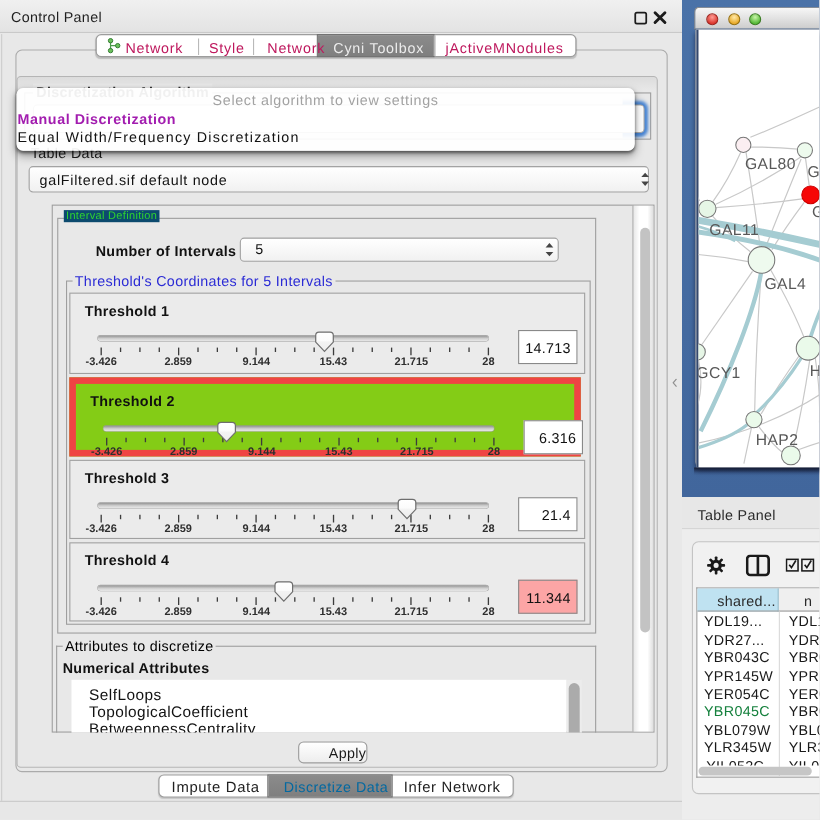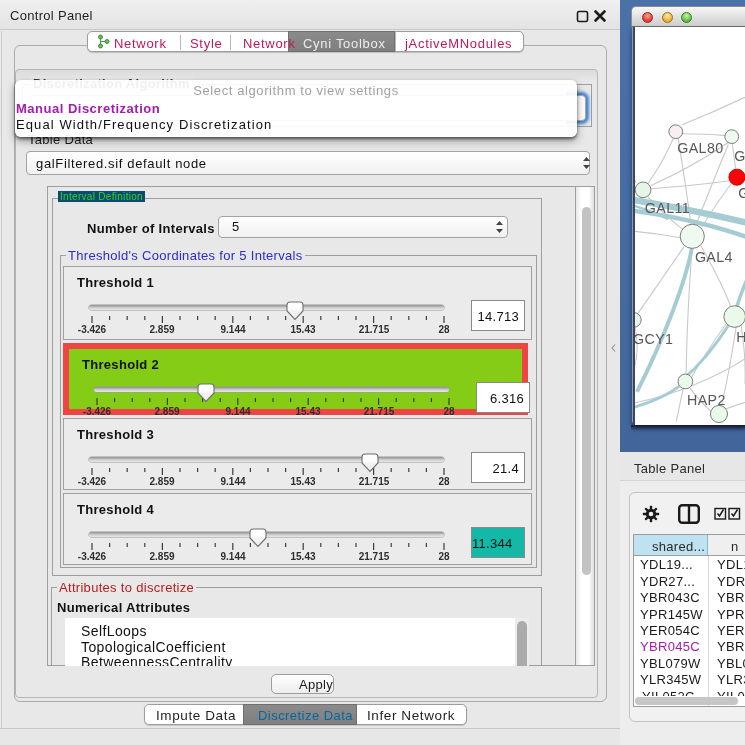--- a/index.html
+++ b/index.html
@@ -123,21 +123,21 @@
 <div style="position:absolute;left:640px;top:557.3px;font-size:13px;color:#1a1a1a">YDL19...</div>
 <div style="position:absolute;left:717px;top:557.3px;font-size:13px;color:#1a1a1a">YDL1</div>
 <div style="position:absolute;left:640px;top:573.7px;font-size:13px;color:#1a1a1a">YDR27...</div>
 <div style="position:absolute;left:717px;top:573.7px;font-size:13px;color:#1a1a1a">YDR2</div>
 <div style="position:absolute;left:640px;top:590.1px;font-size:13px;color:#1a1a1a">YBR043C</div>
 <div style="position:absolute;left:717px;top:590.1px;font-size:13px;color:#1a1a1a">YBR0</div>
 <div style="position:absolute;left:640px;top:606.5px;font-size:13px;color:#1a1a1a">YPR145W</div>
 <div style="position:absolute;left:717px;top:606.5px;font-size:13px;color:#1a1a1a">YPR1</div>
 <div style="position:absolute;left:640px;top:622.9px;font-size:13px;color:#1a1a1a">YER054C</div>
 <div style="position:absolute;left:717px;top:622.9px;font-size:13px;color:#1a1a1a">YER0</div>
-<div style="position:absolute;left:640px;top:639.3px;font-size:13px;color:#a21caf">YBR045C</div>
+<div style="position:absolute;left:640px;top:639.3px;font-size:13px;color:#15803d">YBR045C</div>
 <div style="position:absolute;left:717px;top:639.3px;font-size:13px;color:#1a1a1a">YBR0</div>
 <div style="position:absolute;left:640px;top:655.7px;font-size:13px;color:#1a1a1a">YBL079W</div>
 <div style="position:absolute;left:717px;top:655.7px;font-size:13px;color:#1a1a1a">YBL0</div>
 <div style="position:absolute;left:640px;top:672.1px;font-size:13px;color:#1a1a1a">YLR345W</div>
 <div style="position:absolute;left:717px;top:672.1px;font-size:13px;color:#1a1a1a">YLR3</div>
 <div style="position:absolute;left:642px;top:688.5px;height:7px;overflow:hidden;font-size:13px;color:#1a1a1a">YIL052C</div>
 <div style="position:absolute;left:717px;top:688.5px;height:7px;overflow:hidden;font-size:13px;color:#1a1a1a">YIL0</div>
 <div class="abs" style="left:635px;top:697px;width:103px;height:8px;background:#c6c6c6;border-radius:4px"></div>
 
 <div class="abs" style="left:14px;top:45px;width:593px;height:657px;border:1px solid #ababab;border-radius:6px;background:#e8e8e8"></div>
@@ -368,25 +368,25 @@
 <path d="M 1 4 Q 1 1 4 1 L 14 1 Q 17 1 17 4 L 17 10 L 9 18.5 L 1 10 Z" fill="url(#thg)" stroke="#6e6e6e" stroke-width="1.1"></path>
 <defs>
         <linearGradient id="thg" x1="0" y1="0" x2="0" y2="1">
           <stop offset="0" stop-color="#ffffff"></stop>
           <stop offset="0.45" stop-color="#fbfbfb"></stop>
           <stop offset="0.5" stop-color="#f3f3f3"></stop>
           <stop offset="1" stop-color="#ededed"></stop>
         </linearGradient>
       </defs>
 </svg>
-<div style="position:absolute;left:407px;top:33px;width:54px;height:31px;background:#14b8a6;border:1px solid #898989;font-size:13px;color:#111;line-height:31px;padding-right:5px">11.344</div>
+<div style="position:absolute;left:407px;top:33px;width:54px;height:31px;background:#fca5a5;border:1px solid #898989;font-size:13px;color:#111;text-align:right;line-height:31px;padding-right:5px">11.344</div>
 </div>
 
 <div class="abs" style="left:51px;top:587px;width:491px;height:79px;border:1px solid #9e9e9e;border-bottom:none"></div>
-<div class="abs" style="left:57px;top:580px;background:#e8e8e8;padding:0 2px;font-size:13px;color:#b91c1c">Attributes to discretize</div>
+<div class="abs" style="left:57px;top:580px;background:#e8e8e8;padding:0 2px;font-size:13px;color:#000000">Attributes to discretize</div>
 <div class="abs" style="left:57px;top:600px;font-size:13px;font-weight:bold;color:#111">Numerical Attributes</div>
 <div class="abs" style="left:65px;top:618px;width:450px;height:48px;background:#fff"></div>
 <div class="abs" style="left:81px;top:623px;font-size:14px;color:#111;letter-spacing:0.4px">SelfLoops</div>
 <div class="abs" style="left:81px;top:638.5px;font-size:14px;color:#111;letter-spacing:0.4px">TopologicalCoefficient</div>
 <div class="abs" style="left:81px;top:654px;width:210px;height:12px;overflow:hidden;font-size:14px;color:#111;letter-spacing:0.4px">BetweennessCentrality</div>
 <div class="abs" style="left:515px;top:618px;width:14px;height:48px;background:#ececec"></div>
 <div class="abs" style="left:517px;top:621px;width:10px;height:45px;background:#ababab;border-radius:5px 5px 0 0"></div>
 
 <div class="abs" style="left:15px;top:80px;width:562px;height:57px;background:rgba(255,255,255,0.93);border-radius:6px;box-shadow:0 2px 3px rgba(0,0,0,0.5), 0 4px 9px rgba(0,0,0,0.35)"></div>
 <div class="abs" style="left:15px;top:83px;width:562px;text-align:center;font-size:13px;color:#a2a2a2;letter-spacing:0.6px">Select algorithm to view settings</div>

